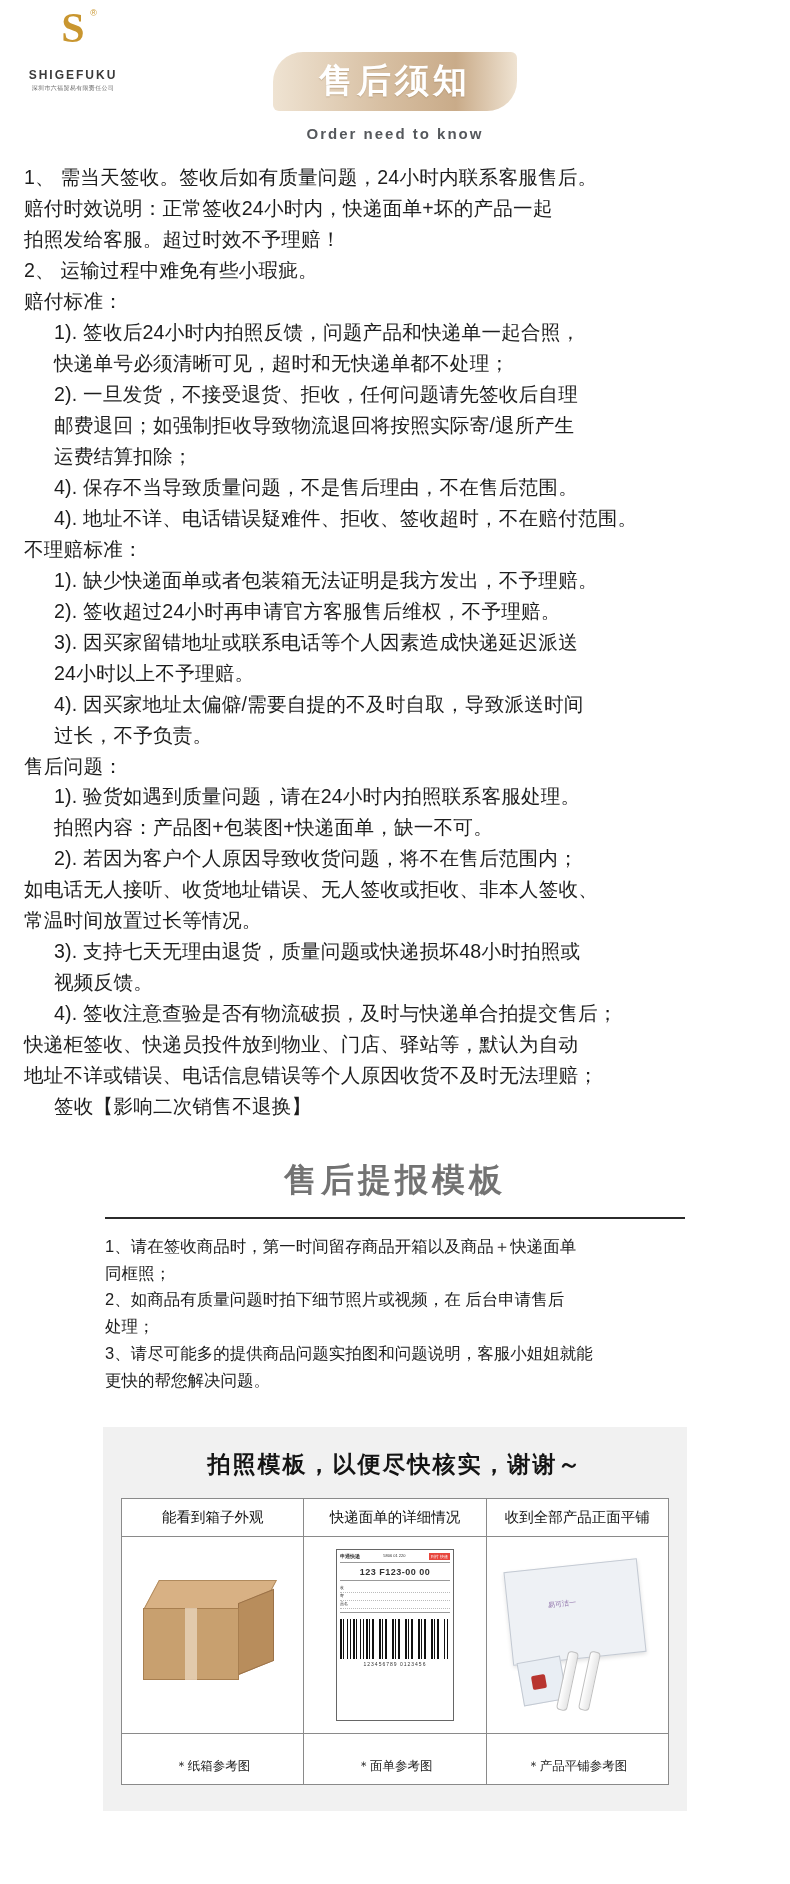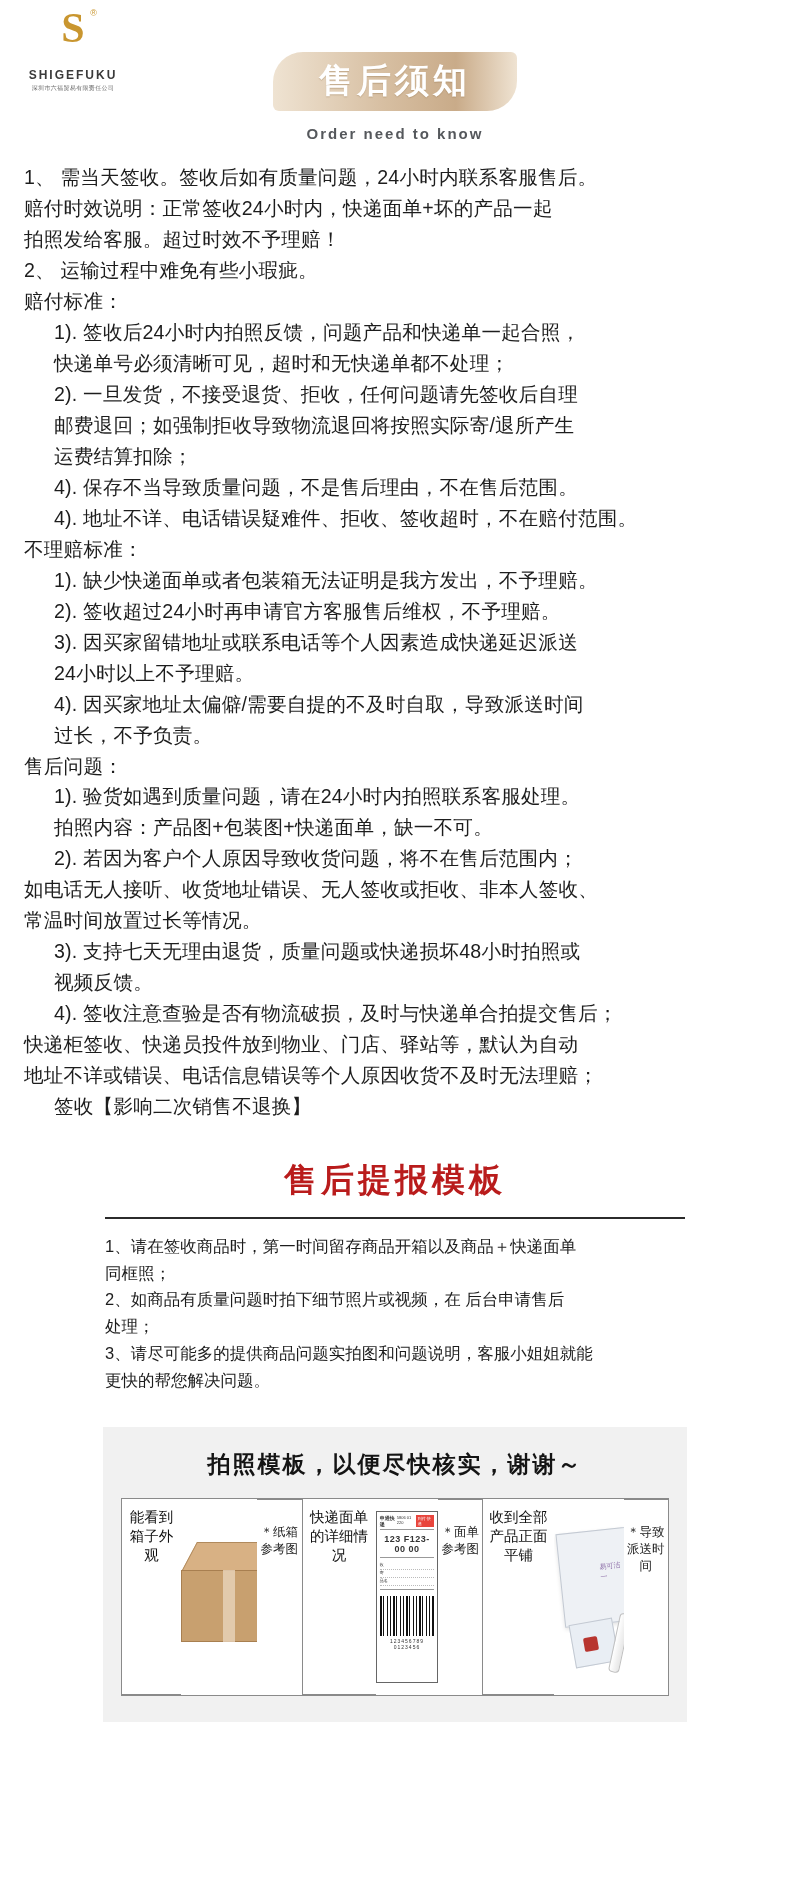--- a/index.html
+++ b/index.html
@@ -100,21 +100,21 @@
   .lvl2 { padding-left: 30px; }
 
   
   .tpl-title {
     margin-top: 36px;
     text-align: center;
     font-family: "Liberation Serif", "DejaVu Serif", serif;
     font-size: 33px;
     font-weight: bold;
     letter-spacing: 4px;
-    color: #b91c1c;
+    color: #737373;
   }
   .tpl-rule {
     width: 580px;
     height: 2px;
     background: #2b2b2b;
     margin: 14px auto 0 auto;
   }
   .tpl-list {
     width: 580px;
     margin: 14px auto 0 auto;
@@ -141,21 +141,21 @@
   }
   .grid {
     display: flex;
     border: 1px solid #8a8a8a;
     background: #ffffff;
   }
   .cell {
     flex: 1 1 0;
     border-right: 1px solid #8a8a8a;
     display: flex;
-    flex-direction: row;
+    flex-direction: column;
   }
   .cell:last-child { border-right: none; }
   .cell-head {
     font-size: 14.5px;
     text-align: center;
     padding: 9px 2px;
     border-bottom: 1px solid #8a8a8a;
     color: #111;
   }
   .cell-body {
@@ -352,17 +352,17 @@
       <div class="cell-body">
         <div class="flat">
           <div class="sheet"></div>
           <div class="sheet-txt">易可洁一</div>
           <div class="pouch"></div>
           <div class="pouch-dot"></div>
           <div class="tube t1"></div>
           <div class="tube t2"></div>
         </div>
       </div>
-      <div class="cell-foot">＊导致派送时间</div>
+      <div class="cell-foot">＊产品平铺参考图</div>
     </div>
 
   </div>
 </div>
 
 </body></html>

